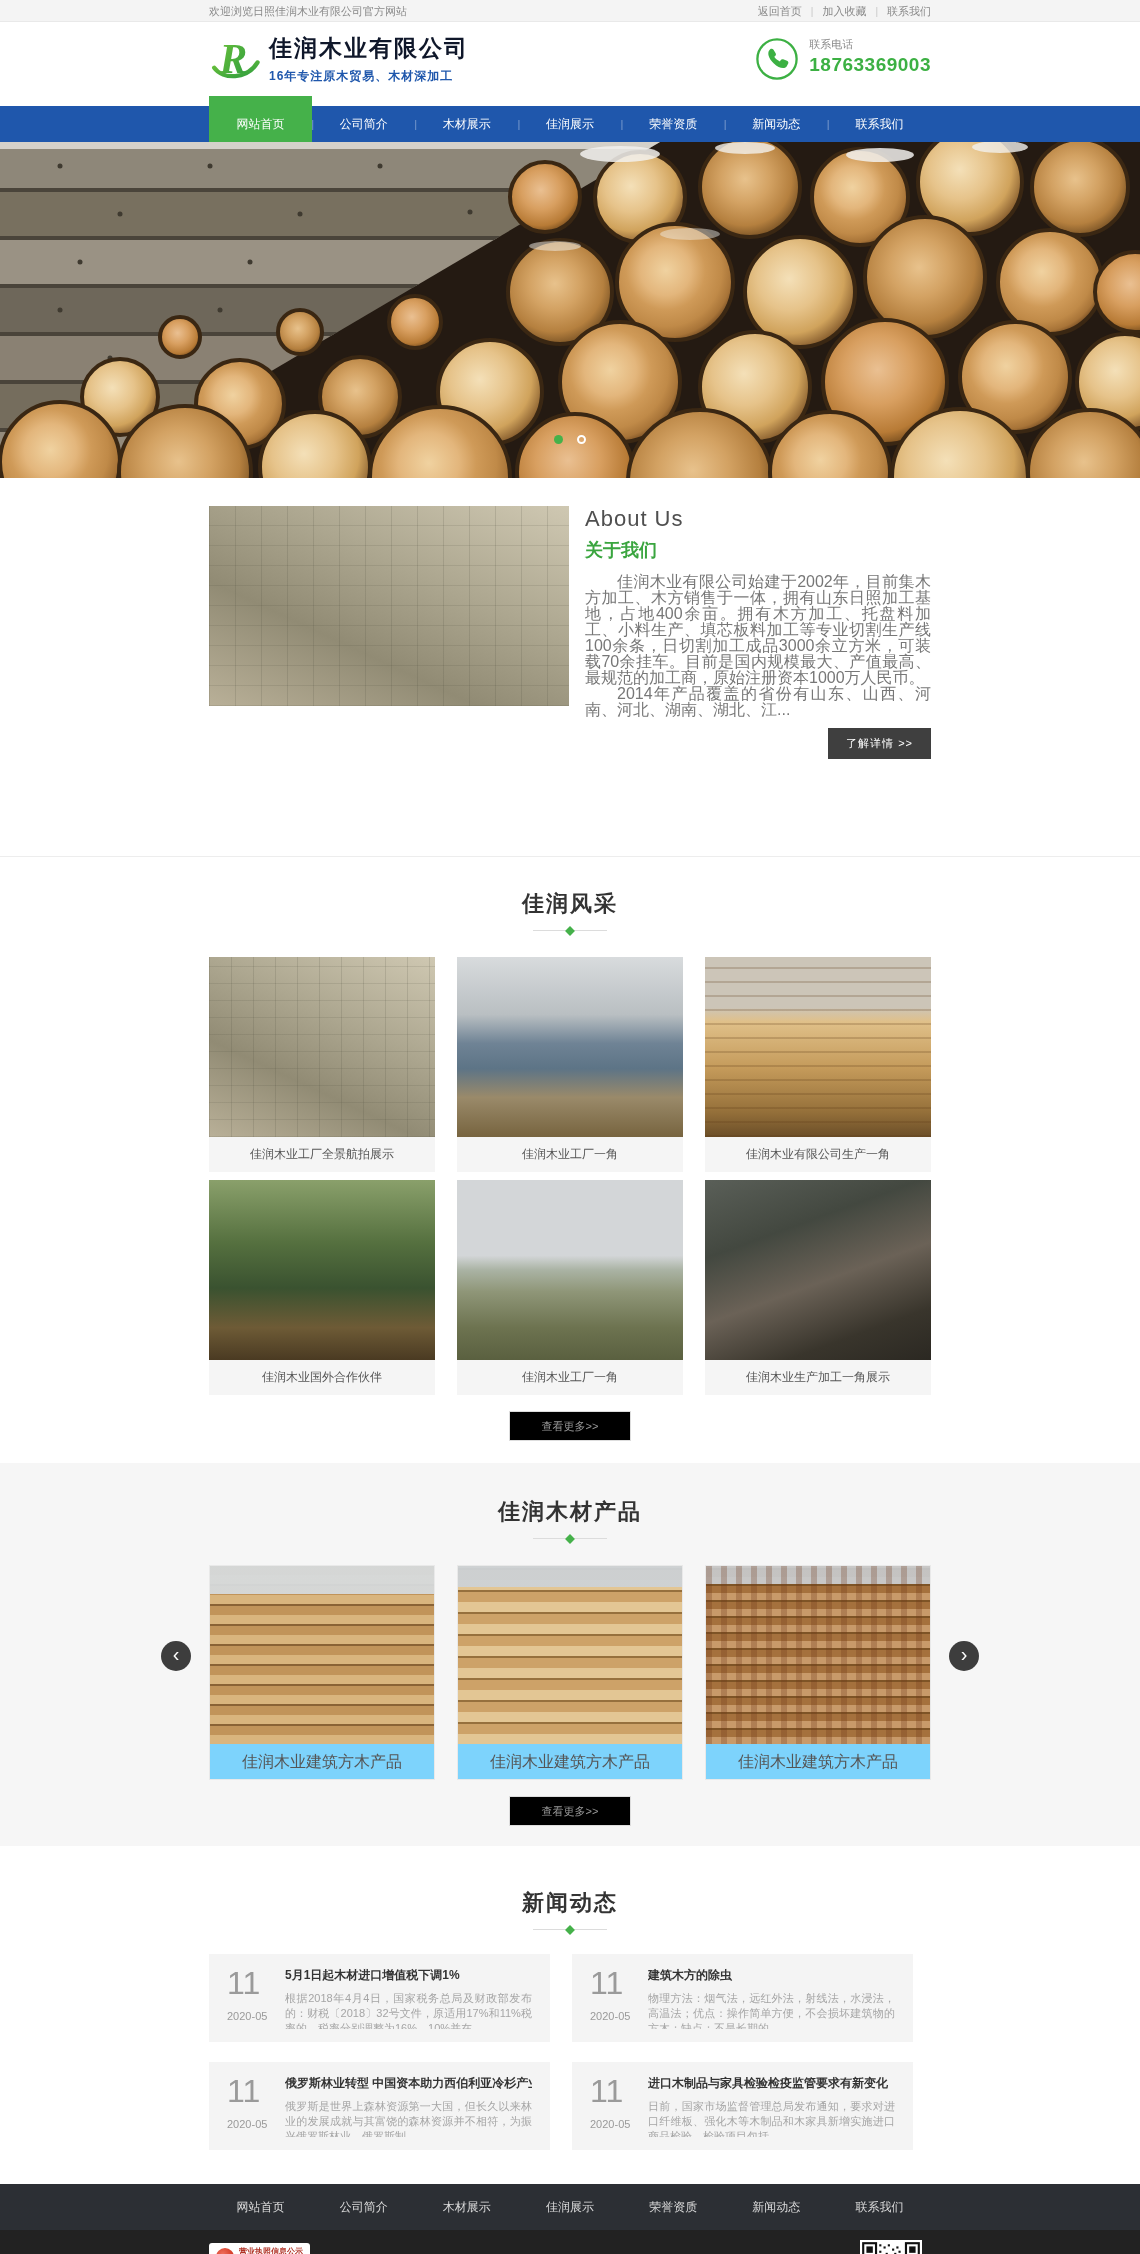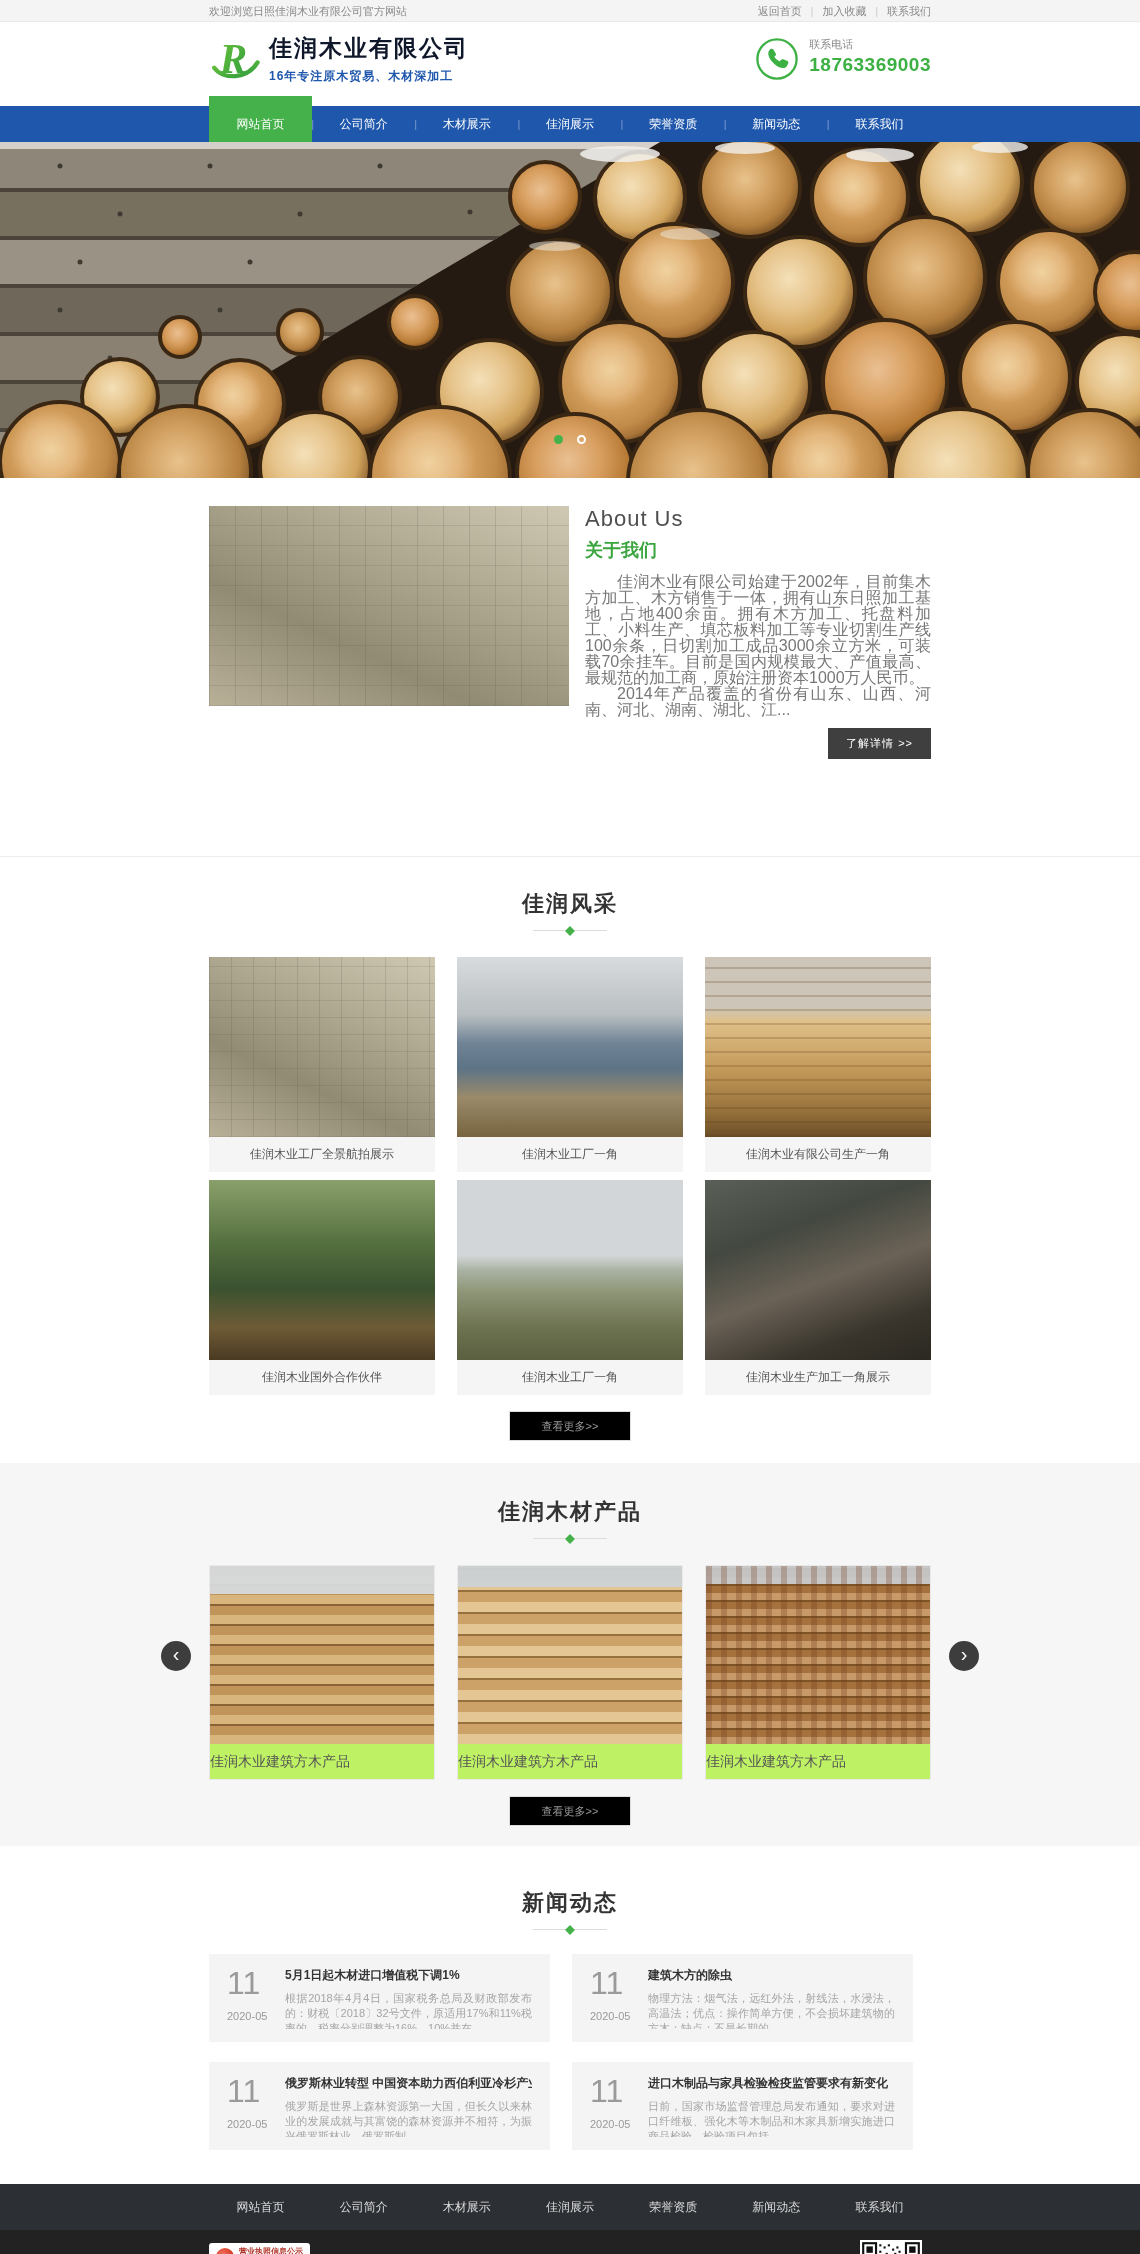--- a/index.html
+++ b/index.html
@@ -82,21 +82,21 @@
   .g-caption { height:35px; line-height:35px; text-align:center; font-size:12px; color:#555; background:#f5f5f5; }
 
   .more-btn { display:block; width:122px; height:30px; line-height:28px; margin:16px auto 0;
      border:1px solid #ddd; background:#000000; text-align:center; font-size:11px; color:#999;
      text-decoration:none; cursor:pointer; }
   .gallery .more-btn { margin-bottom:22px; }
 
   .products { background:#f6f6f6; padding:34px 0 20px; margin-top:0; }
   .p-card { background:#fff; border:1px solid #e9e9e9; cursor:pointer; }
   .p-photo { height:178px; }
-  .p-caption { height:35px; line-height:35px; text-align:left; font-size:14px; color:#555; background:#bef264; }
+  .p-caption { height:35px; line-height:35px; text-align:center; font-size:16px; color:#555; background:#7dd3fc; }
   .car-wrap { position:relative; width:722px; margin:0 auto; }
   .car-arrow { position:absolute; top:76px; width:30px; height:30px; border-radius:50%;
      background:#3d3d3d; color:#fff; text-align:center; line-height:26px; font-size:20px;
      cursor:pointer; user-select:none; }
   .car-arrow.left { left:-48px; }
   .car-arrow.right { right:-48px; }
 
   
   .photo-aerial { background:
        repeating-linear-gradient(90deg, rgba(70,70,55,.16) 0 1px, transparent 1px 22px),

